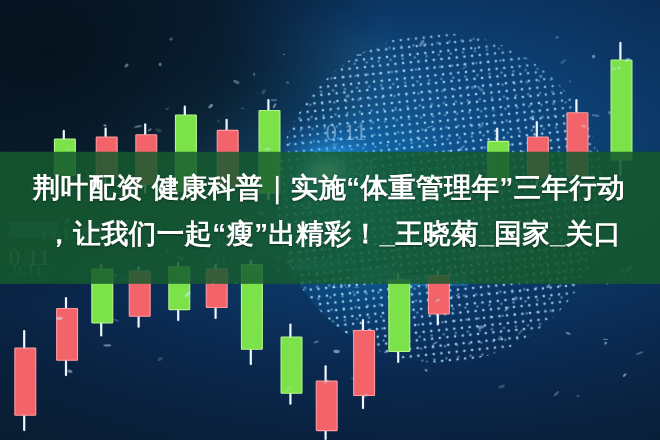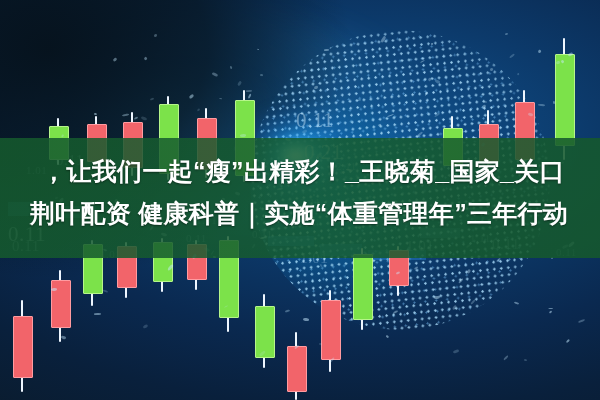--- a/index.html
+++ b/index.html
@@ -400,17 +400,17 @@
       <div class="speck" style="left: 318.2px; top: 125.3px; width: 6.4px; height: 1.2px; opacity: 0.66; transform: rotate(-29deg);"></div>
       <div class="speck" style="left: 188.5px; top: 95.3px; width: 4.9px; height: 3.1px; opacity: 0.75; transform: rotate(-34deg);"></div>
       <div class="speck" style="left: 527.5px; top: 112.6px; width: 4.9px; height: 3.1px; opacity: 0.5; transform: rotate(19deg);"></div>
     </div>
 
   <div class="band" id="band" style="top: 138px; height: 120px; background: rgba(22, 92, 46, 0.82);">
     <div class="band-inner"></div>
   </div>
 
   <div class="title" id="title" style="top: 150px; color: rgb(255, 255, 255);">
+    <span class="ln ln1">荆叶配资 健康科普｜实施“体重管理年”三年行动</span>
     <span class="ln ln2">，让我们一起“瘦”出精彩！_王晓菊_国家_关口</span>
-    <span class="ln ln1">荆叶配资 健康科普｜实施“体重管理年”三年行动</span>
   </div>
 
 </div>
 
 </body></html>

